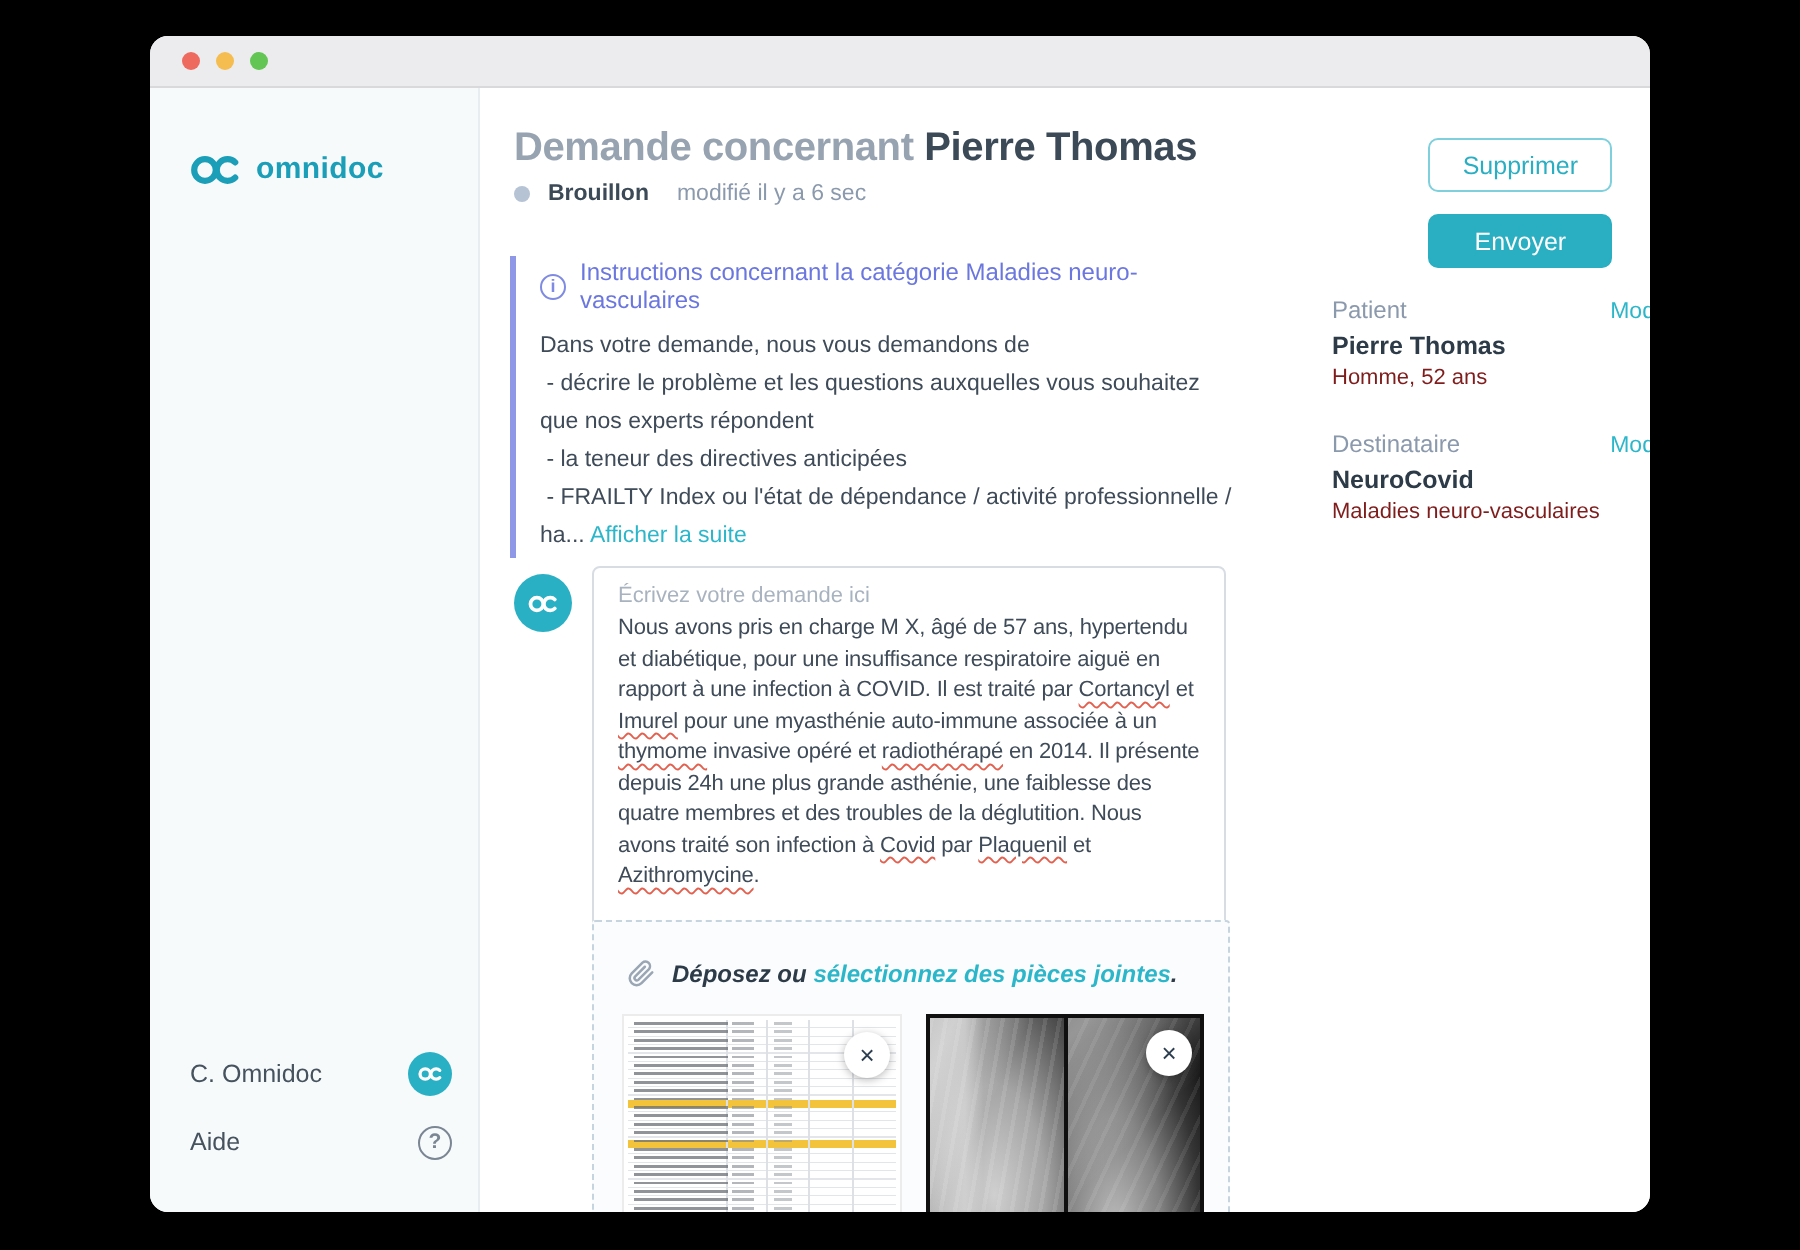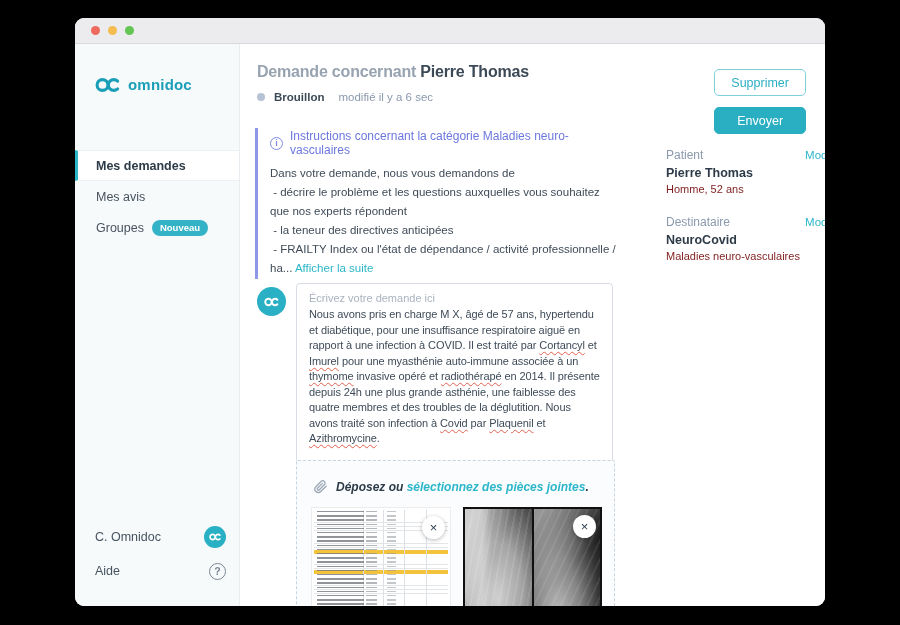--- a/index.html
+++ b/index.html
@@ -35,21 +35,21 @@
   .foot-item { height:26px; display:flex; align-items:center; justify-content:space-between;
                font-size:12.5px; color:#46535f; cursor:pointer; }
   .foot-item + .foot-item { margin-top:8px; }
   .mini-avatar { width:22px; height:22px; border-radius:50%; background:#29b0c4; display:flex; align-items:center; justify-content:center; }
   .help-ic { width:17px; height:17px; border-radius:50%; border:1.3px solid #7a8694; color:#7a8694;
              font-size:10.5px; font-weight:700; display:flex; align-items:center; justify-content:center; }
 
   
   .main { position:absolute; left:165px; top:0; right:0; bottom:0; background:#fff; overflow:hidden; }
 
-  .page-title { position:absolute; left:17px; top:19px; font-size:16px; letter-spacing:-.2px; }
+  .page-title { position:absolute; left:17px; top:19px; font-size:20px; letter-spacing:-.2px; }
   .page-title .pre { color:#97a3b0; }
   .page-title .name { color:#3c4a57; }
   .status-row { position:absolute; left:17px; top:47px; display:flex; align-items:center; gap:9px; }
   .status-dot { width:8px; height:8px; border-radius:50%; background:#b6c3d4; }
   .status-label { font-size:11.5px; font-weight:700; color:#3c4a57; }
   .status-mod { font-size:11.5px; color:#8b99ad; margin-left:5px; }
 
   .actions { position:absolute; top:25px; right:19px; display:flex; gap:11px;flex-direction:column; }
   .btn { height:27px; padding:0 16px; border-radius:5px; font-size:12.5px; font-family:inherit; cursor:pointer; }
   .btn.ghost { background:#fff; border:1px solid #7ed0dc; color:#2aaec2; }
@@ -137,32 +137,20 @@
 
       <aside class="sidebar">
         <div class="logo">
           <svg width="27" height="16" viewBox="0 0 27 16" fill="none">
             <circle cx="7.5" cy="8" r="5.4" stroke="#1b9fb8" stroke-width="3.1"></circle>
             <path d="M 22.6 4.2 A 5.4 5.4 0 1 0 22.6 11.8" stroke="#1b9fb8" stroke-width="3.1" stroke-linecap="round" fill="none"></path>
           </svg>
           <span class="word">omnidoc</span>
         </div>
 
-        <nav class="nav">
-          <div class="nav-item active">
-            <span>Mes demandes</span>
-          </div>
-          <div class="nav-item">
-            <span>Mes avis</span>
-          </div>
-          <div class="nav-item">
-            <span>Groupes</span>
-            <span class="badge">Nouveau</span>
-          </div>
-        </nav>
 
         <div class="side-footer">
           <div class="foot-item">
             <span>C. Omnidoc</span>
             <span class="mini-avatar">
               <svg width="13" height="8" viewBox="0 0 27 16" fill="none">
                 <circle cx="7.5" cy="8" r="5.4" stroke="#ffffff" stroke-width="3.4"></circle>
                 <path d="M 22.6 4.2 A 5.4 5.4 0 1 0 22.6 11.8" stroke="#ffffff" stroke-width="3.4" stroke-linecap="round" fill="none"></path>
               </svg>
             </span>

